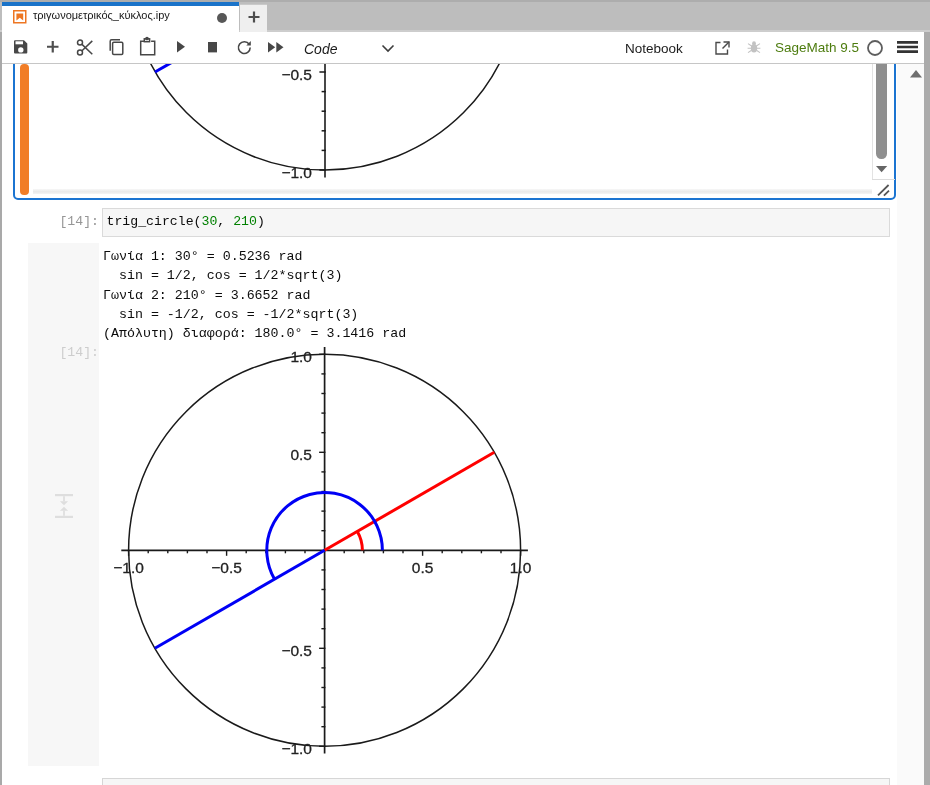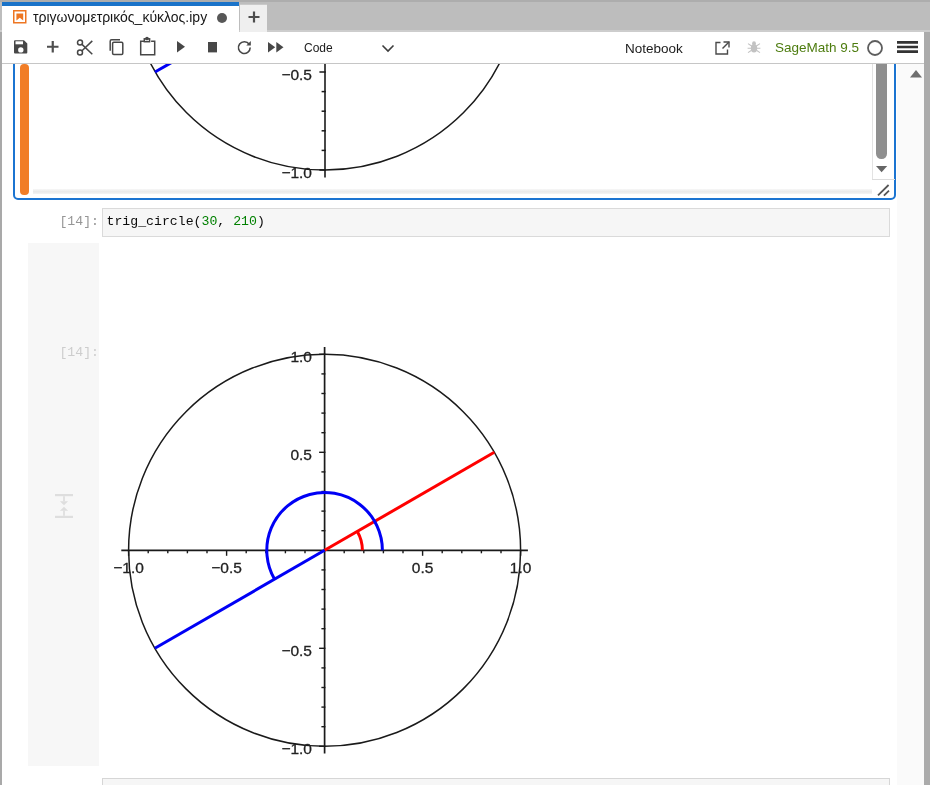--- a/index.html
+++ b/index.html
@@ -15,21 +15,21 @@
 <div class="abs" style="left:0;top:0;width:930px;height:32px;background:#bdbdbd;"></div>
 <div class="abs" style="left:0;top:0;width:930px;height:1.5px;background:#adadad;"></div>
 <div class="abs" style="left:0;top:29.5px;width:930px;height:2.5px;background:#cdcdcd;"></div>
 
 <div class="abs" style="left:2px;top:2px;width:237px;height:30px;background:#fff;"></div>
 <div class="abs" style="left:2px;top:2px;width:237px;height:3.5px;background:#1a73c9;"></div>
 <svg style="left:13px;top:10px;" width="14" height="14" viewBox="0 0 14 14">
   <rect x="0.75" y="0.75" width="12" height="12" fill="none" stroke="#ee7622" stroke-width="1.5"></rect>
   <path d="M3.4 3.4 h6.8 v7 l-3.4 -2.6 -3.4 2.6 z" fill="#ee7622"></path>
 </svg>
-<div class="abs" style="left:33px;top:9px;font-size:14px;color:#161616;">τριγωνομετρικός_κύκλος.ipy</div>
+<div class="abs" style="left:33px;top:9px;font-size:11px;color:#161616;">τριγωνομετρικός_κύκλος.ipy</div>
 <div class="abs" style="left:217px;top:13px;width:10px;height:10px;border-radius:50%;background:#575757;"></div>
 
 <div class="abs" style="left:240px;top:3.5px;width:27px;height:28.5px;background:#efefef;border-top:1px solid #c9c9c9;box-sizing:border-box;"></div>
 <svg style="left:248px;top:11px;" width="12" height="12" viewBox="0 0 12 12">
  <path d="M6 0.5 V11.5 M0.5 6 H11.5" stroke="#4d4d4d" stroke-width="2.2"></path>
 </svg>
 
 <div class="abs" style="left:0;top:32px;width:930px;height:31px;background:#fff;"></div>
 <div class="abs" style="left:0;top:63px;width:924px;height:1px;background:#c6c6c6;"></div>
 
@@ -77,21 +77,21 @@
 <svg style="left:237px;top:41px;" width="15" height="13" viewBox="0 0 15 13">
  <path d="M12.2 3.3 A5.9 5.9 0 1 0 13.2 6.6" fill="none" stroke="#474747" stroke-width="1.6"></path>
  <path d="M13.8 0.1 v4.5 h-4.5 z" fill="#474747"></path>
 </svg>
 
 <svg style="left:268px;top:41.7px;" width="15.5" height="10.4" viewBox="0 0 15.5 10.4">
  <path d="M0 0 L7.2 5.2 L0 10.4 z" fill="#474747"></path>
  <path d="M8.3 0 L15.5 5.2 L8.3 10.4 z" fill="#474747"></path>
 </svg>
 
-<div class="abs" style="left:304px;top:41px;font-size:12px;color:#1b1b1b;">Code</div>
+<div class="abs" style="left:304px;top:41px;font-size:14px;color:#1b1b1b;font-style:italic;">Code</div>
 <svg style="left:381px;top:44px;" width="14" height="9" viewBox="0 0 14 9">
  <path d="M1.5 1.5 L7 7 L12.5 1.5" fill="none" stroke="#3d3d3d" stroke-width="1.6"></path>
 </svg>
 
 <div class="abs" style="left:625px;top:41px;font-size:13.5px;color:#1b1b1b;">Notebook</div>
 <svg style="left:714px;top:40px;" width="17" height="17" viewBox="0 0 17 17">
  <g stroke="#4a4a4a" stroke-width="1.4" fill="none">
   <path d="M13.5 9.5 v4.5 h-11.5 v-11.5 h4.5"></path>
   <path d="M9.5 2 h5.5 v5.5"></path>
   <path d="M15 2 L8.5 8.5"></path>
@@ -162,20 +162,25 @@
 <svg style="left:877px;top:184px;" width="13" height="12" viewBox="0 0 13 12">
  <g stroke="#555" stroke-width="1.8">
   <path d="M11.6 1 L1 11.3 M12 6.6 L6.9 11.6"></path>
  </g>
 </svg>
 
 <div class="mono abs" style="left:0px;top:214px;width:99px;font-size:13.2px;color:#969696;text-align:right;">[14]:</div>
 <div class="abs" style="left:102px;top:207.5px;width:788px;height:29px;background:#f6f6f6;border:1px solid #dadada;box-sizing:border-box;"></div>
 <div class="mono abs" style="left:106.5px;top:214px;font-size:13.2px;color:#0c0c0c;">trig_circle(<span style="color:#008000">30</span>, <span style="color:#008000">210</span>)</div>
 
+<div class="mono abs" style="left:103px;top:247px;font-size:13.3px;line-height:19.3px;color:#0c0c0c;white-space:pre;">Γωνία 1: 30° = 0.5236 rad
+  sin = 1/2, cos = 1/2*sqrt(3)
+Γωνία 2: 210° = 3.6652 rad
+  sin = -1/2, cos = -1/2*sqrt(3)
+(Απόλυτη) διαφορά: 180.0° = 3.1416 rad</div>
 
 <div class="abs" style="left:28px;top:243px;width:71px;height:523px;background:#f7f7f7;"></div>
 <div class="mono abs" style="left:0px;top:345px;width:99px;font-size:13.2px;color:#cdcdcd;text-align:right;">[14]:</div>
 
 <svg style="left:55px;top:494px;" width="18" height="24" viewBox="0 0 18 24">
  <g fill="#dedede">
   <rect x="0" y="0" width="18" height="2.2"></rect>
   <rect x="0" y="21.8" width="18" height="2.2"></rect>
   <rect x="8.1" y="2.2" width="1.8" height="5"></rect>
   <path d="M4.9 7.2 H13.1 L9 11.2 z"></path>

